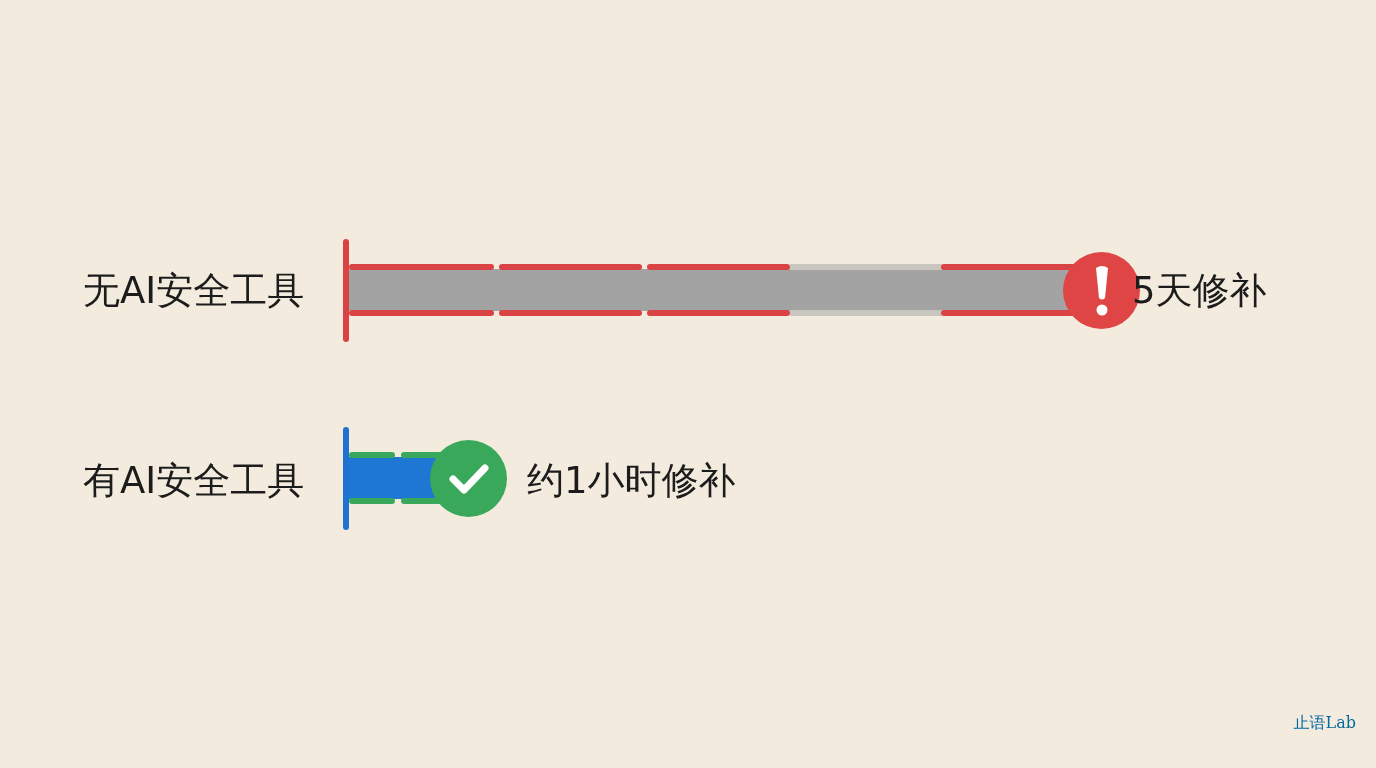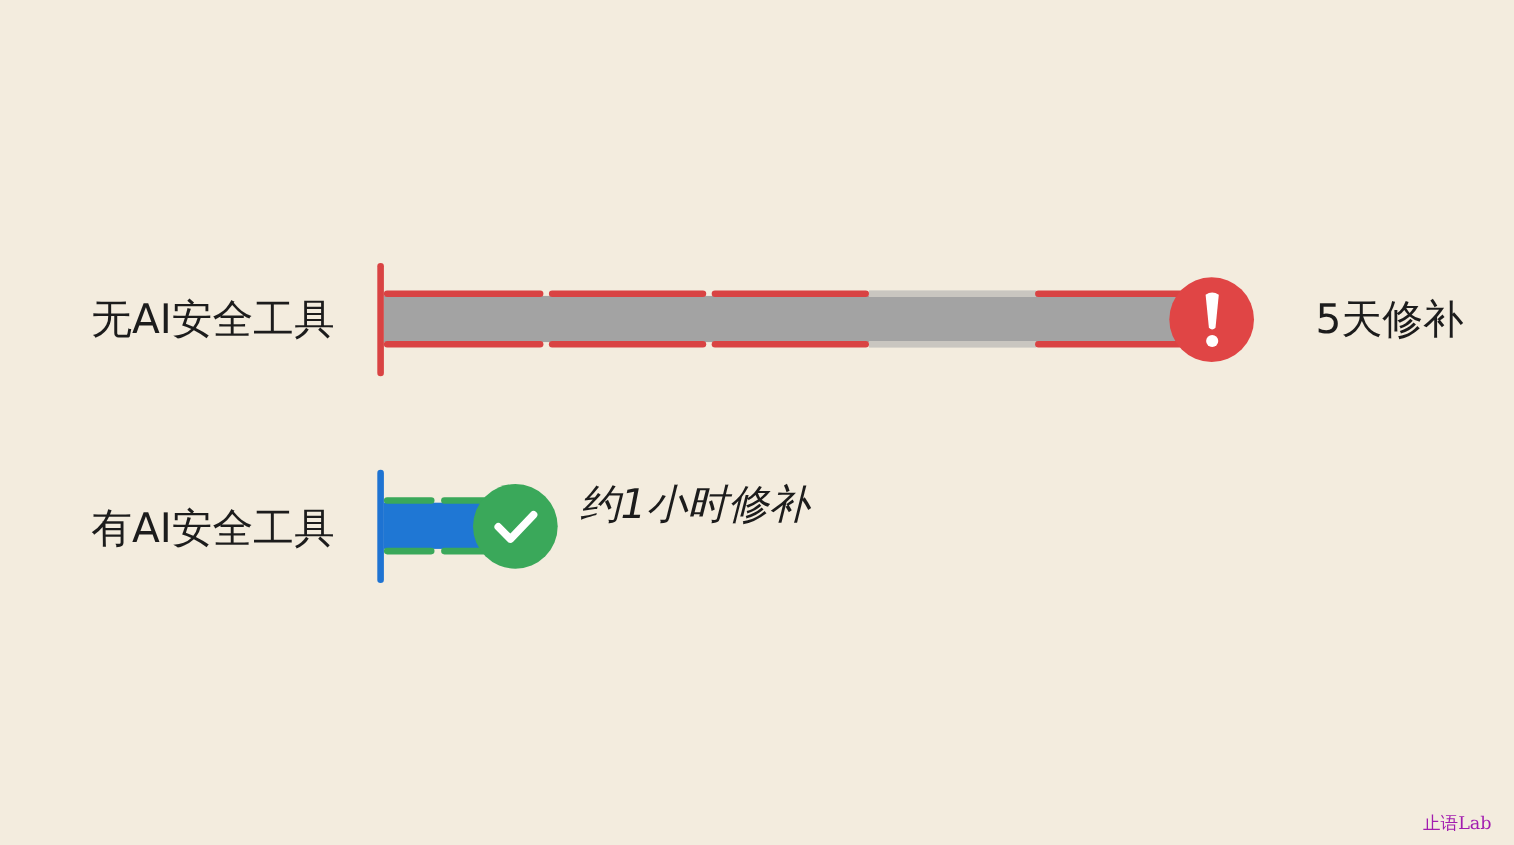--- a/index.html
+++ b/index.html
@@ -48,24 +48,24 @@
     .badge {
       position: absolute;
       border-radius: 50%;
       display: flex;
       align-items: center;
       justify-content: center;
     }
     .watermark {
       position: absolute;
       right: 20px;
-      bottom: 8px;
+      bottom: 34px;
       font-family: "DejaVu Serif", "Liberation Serif", serif;
       font-size: 16px;
-      color: #a21caf;
+      color: #0369a1;
       margin-top: 20px;
     }
   </style>
 </head>
 <body>
 
 <div>
   <div class="row-label" style="left:83px; top:272px;">无AI安全工具</div>
 
   <div class="tick" style="left:343px; top:239px; height:103px; background:#d94343;"></div>
@@ -84,21 +84,21 @@
   <div class="gap-seg" style="left:790px; top:310px; width:152px; background:#c9c6c0;"></div>
   <div class="seg" style="left:941px; top:310px; width:140px; background:#d94343;"></div>
 
   <div class="badge" style="left:1063px; top:252px; width:77px; height:77px; background:#e04545;">
     <svg width="20" height="54" viewBox="0 0 20 54">
       <path d="M4 4 Q10 0 16 4 L13 34 Q10 37 7 34 Z" fill="#ffffff"></path>
       <circle cx="10" cy="46" r="5.5" fill="#ffffff"></circle>
     </svg>
   </div>
 
-  <div class="result-label" style="left:1196px; top:272px;">5天修补</div>
+  <div class="result-label" style="left:1132px; top:272px;">5天修补</div>
 </div>
 
 <div>
   <div class="row-label" style="left:83px; top:462px;text-align:center;">有AI安全工具</div>
 
   <div class="tick" style="left:343px; top:427px; height:103px; background:#1e73d2;"></div>
 
   <div class="bar" style="left:349px; top:457px; width:100px; height:42px; background:#1f77d4;"></div>
 
   <div class="seg" style="left:349px; top:452px; width:46px; background:#3aa85a;"></div>
@@ -106,16 +106,16 @@
 
   <div class="seg" style="left:349px; top:498px; width:46px; background:#3aa85a;"></div>
   <div class="seg" style="left:401px; top:498px; width:44px; background:#3aa85a;"></div>
 
   <div class="badge" style="left:430px; top:440px; width:77px; height:77px; background:#3aa85a;">
     <svg width="44" height="34" viewBox="0 0 44 34">
       <path d="M6 17 L17 28 L38 6" fill="none" stroke="#ffffff" stroke-width="7" stroke-linecap="round" stroke-linejoin="round"></path>
     </svg>
   </div>
 
-  <div class="result-label" style="left:527px; top:440px;font-style:italic;">约1小时修补</div>
+  <div class="result-label" style="left:527px; top:462px;">约1小时修补</div>
 </div>
 
 <div class="watermark">止语Lab</div>
 
 </body></html>

